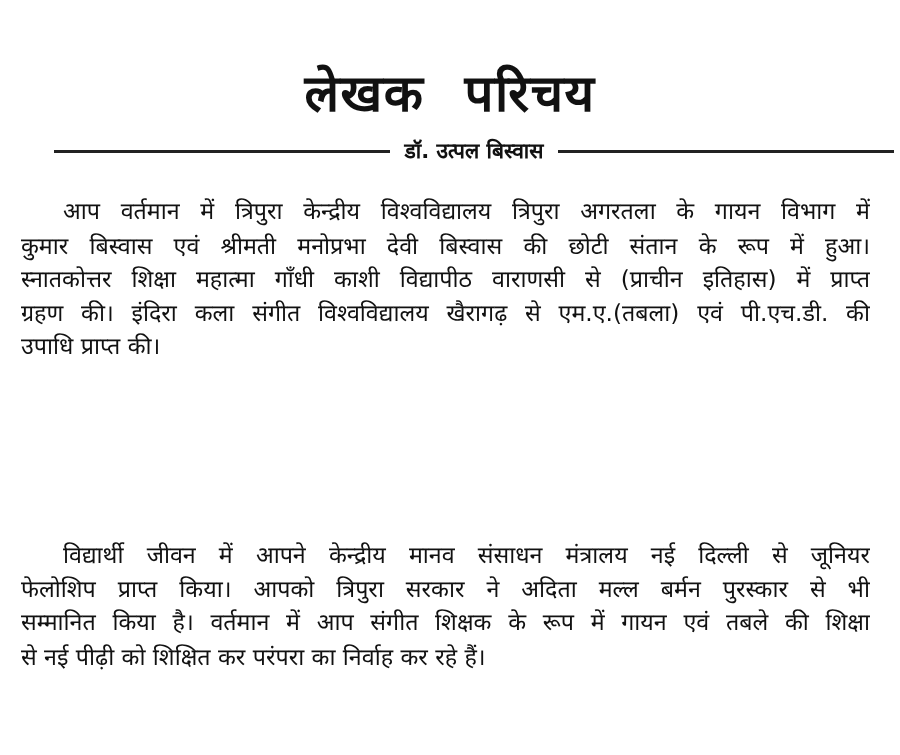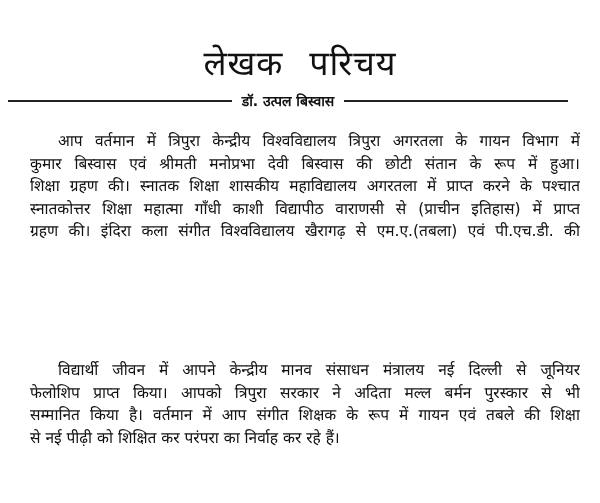--- a/index.html
+++ b/index.html
@@ -15,29 +15,29 @@
       color: #111111;
       font-family: "DejaVu Sans", "Liberation Sans", sans-serif;
     }
     .title {
       position: absolute;
       top: 16px;
       left: 0;
       width: 600px;
       text-align: center;
       font-size: 34px;
-      font-weight: normal;
+      font-weight: bold;
       letter-spacing: 1px;
       line-height: 48px;
       word-spacing: 14px;
     }
     .byline-row {
       position: absolute;
       top: 90px;
-      left: 8px;
+      left: 36px;
       width: 560px;
       height: 22px;
       display: flex;
       align-items: center;
     }
     .rule {
       flex: 1;
       height: 0;
       border-top: 2px solid #222222;
     }
@@ -57,42 +57,41 @@
     }
     .para-1 { top: 130px; }
     .para-2 { top: 359px; }
     .line {
       display: block;
       text-align: justify;
       text-align-last: justify;
       white-space: nowrap;
       height: 22.6px;
       overflow: hidden;
-      margin-left: 16px;
     }
     .line.indent { padding-left: 28px; }
     .line.last { text-align-last: left; }
   </style>
 </head>
 <body>
 
 <h1 class="title">लेखक परिचय</h1>
 
 <div class="byline-row">
   <div class="rule"></div>
   <span class="byline">डॉ. उत्पल बिस्वास</span>
   <div class="rule"></div>
 </div>
 
 <div class="para para-1">
   <span class="line indent">आप वर्तमान में त्रिपुरा केन्द्रीय विश्वविद्यालय त्रिपुरा अगरतला के गायन विभाग में</span>
   <span class="line">कुमार बिस्वास एवं श्रीमती मनोप्रभा देवी बिस्वास की छोटी संतान के रूप में हुआ।</span>
-  <span class="line">शिक्षा ग्रहण की। स्नातक शिक्षा शासकीय महाविद्यालय अगरतला में प्राप्त करने के पश्चात</span>
   <span class="line">स्नातकोत्तर शिक्षा महात्मा गाँधी काशी विद्यापीठ वाराणसी से (प्राचीन इतिहास) में प्राप्त</span>
   <span class="line">ग्रहण की। इंदिरा कला संगीत विश्वविद्यालय खैरागढ़ से एम.ए.(तबला) एवं पी.एच.डी. की</span>
+  <span class="line last">उपाधि प्राप्त की।</span>
 </div>
 
 <div class="para para-2">
   <span class="line indent">विद्यार्थी जीवन में आपने केन्द्रीय मानव संसाधन मंत्रालय नई दिल्ली से जूनियर</span>
   <span class="line">फेलोशिप प्राप्त किया। आपको त्रिपुरा सरकार ने अदिता मल्ल बर्मन पुरस्कार से भी</span>
   <span class="line">सम्मानित किया है। वर्तमान में आप संगीत शिक्षक के रूप में गायन एवं तबले की शिक्षा</span>
   <span class="line last">से नई पीढ़ी को शिक्षित कर परंपरा का निर्वाह कर रहे हैं।</span>
 </div>
 
 </body></html>

